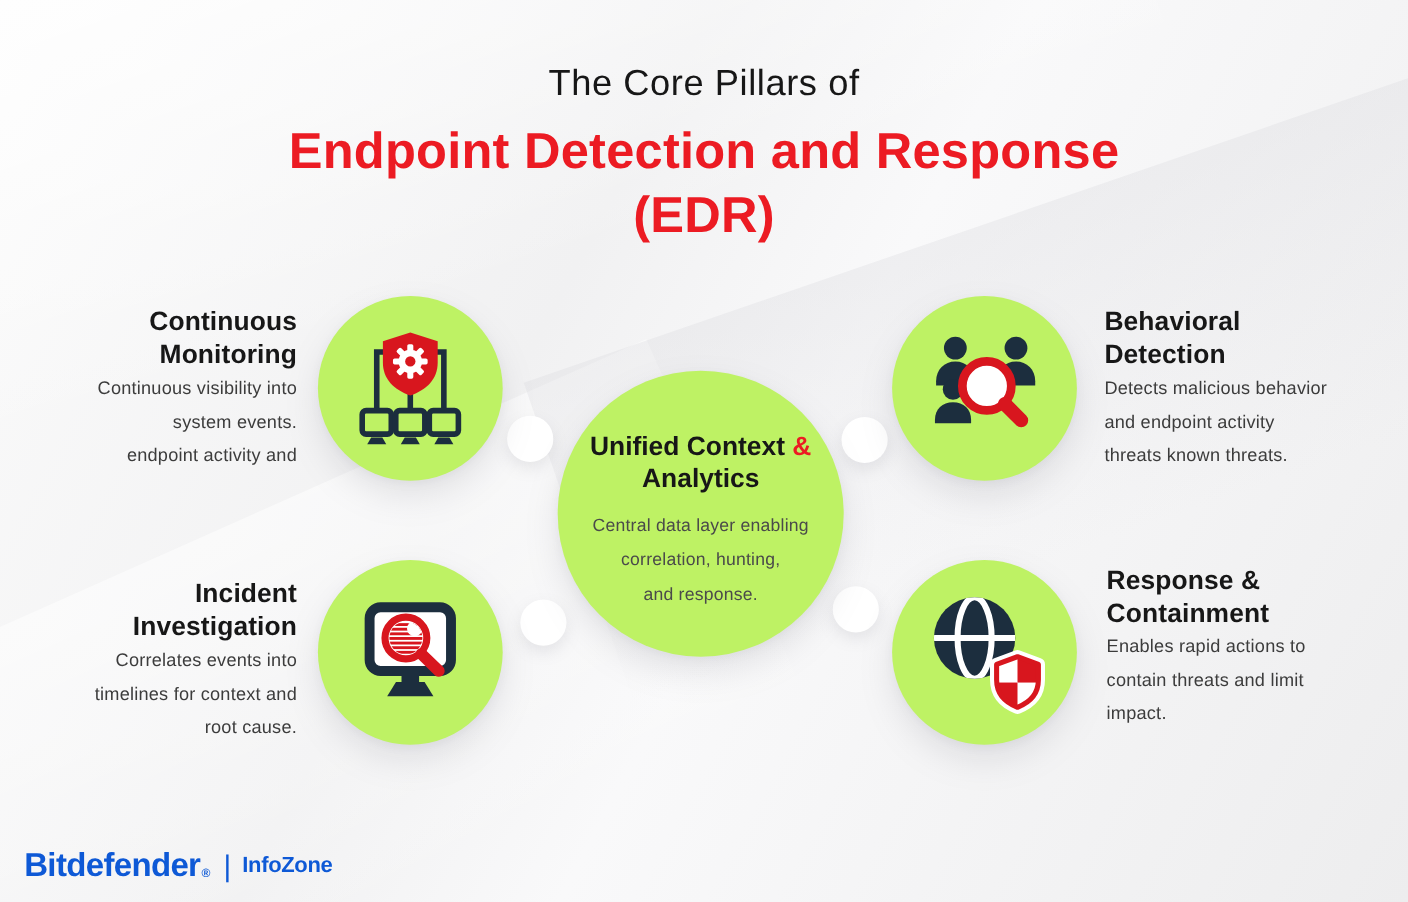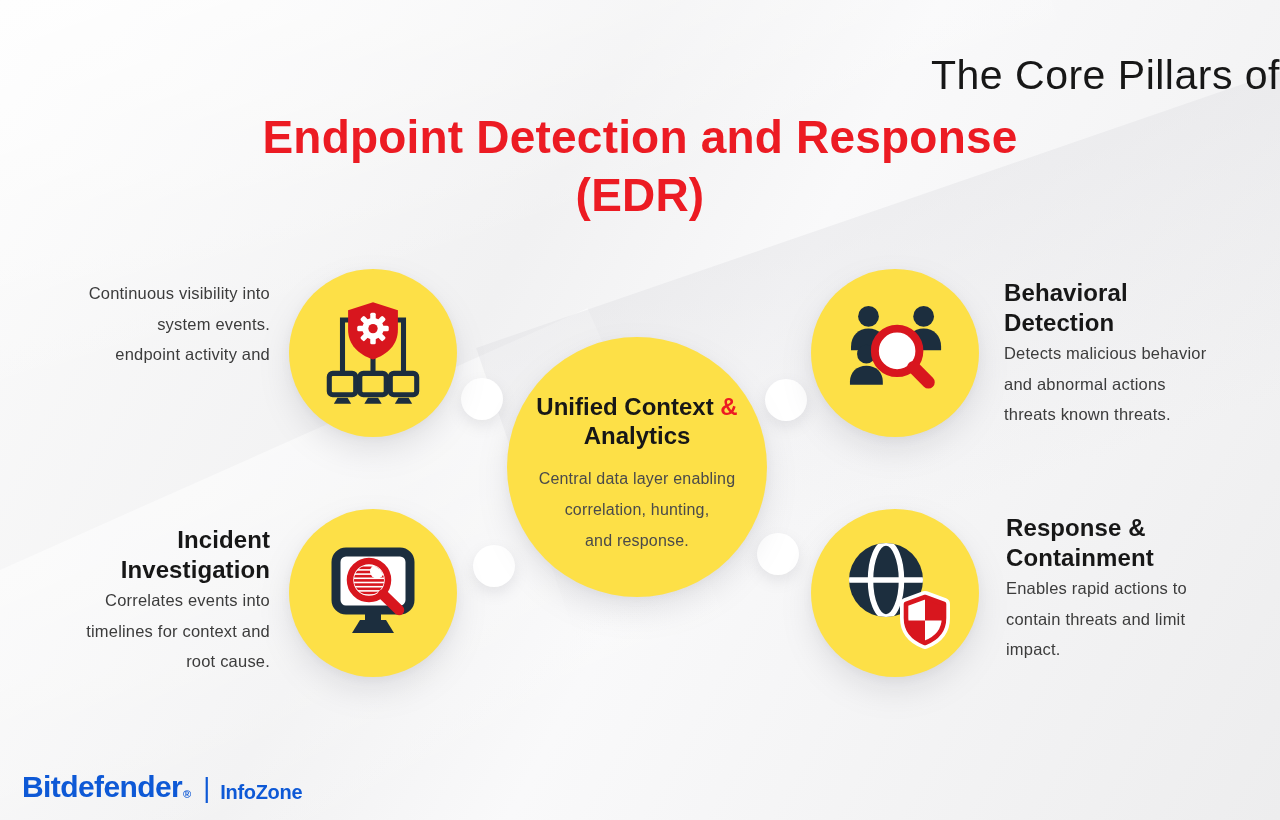--- a/index.html
+++ b/index.html
@@ -21,26 +21,26 @@
   .sheen-a { top:-140px; left:-320px; width:1400px; height:680px; transform:rotate(-19deg);
              background:linear-gradient(rgba(255,255,255,.85), rgba(255,255,255,0) 62%); }
   .sheen-b { bottom:-300px; left:-220px; width:980px; height:640px; transform:rotate(-24deg);
              background:linear-gradient(rgba(255,255,255,.55), rgba(255,255,255,0) 60%); }
   .sheen-c { top:170px; right:-260px; width:1000px; height:560px; transform:rotate(-19deg);
              background:linear-gradient(rgba(219,219,223,.35), rgba(219,219,223,0) 55%); }
   .stage { position:absolute; inset:0; z-index:1; }
 
   
   .title-block { position:absolute; top:50px; left:0; width:100%; text-align:center; }
-  .title-line1 { font-size:41px; line-height:50px; font-weight:400; letter-spacing:.5px; color:var(--text_dark, #171717);text-align:right; }
+  .title-line1 { font-size:33px; line-height:50px; font-weight:400; letter-spacing:.5px; color:var(--text_dark, #171717); }
   .title-line2, .title-line3 { font-size:46px; line-height:58px; font-weight:bold; letter-spacing:.2px; color:var(--title_red, #EC1B23); }
   .title-line2 { margin-top:8px; }
 
   
-  .circle { position:absolute; background:#fde047; border-radius:50%;
+  .circle { position:absolute; background:#bef264; border-radius:50%;
             box-shadow:0 14px 30px rgba(125,125,138,.18), 0 3px 8px rgba(125,125,138,.08);
             display:flex; align-items:center; justify-content:center; }
   .c-cm     { left:289px; top:269px; width:168px; height:168px; }
   .c-ii     { left:289px; top:509px; width:168px; height:168px; }
   .c-bd     { left:811px; top:269px; width:168px; height:168px; }
   .c-rc     { left:811px; top:509px; width:168px; height:168px; }
   .c-center { left:507px; top:337px; width:260px; height:260px;
               flex-direction:column; text-align:center; padding:14px 18px 0 18px; }
 
   .dot { position:absolute; width:42px; height:42px; border-radius:50%; background:#fff;
@@ -67,21 +67,21 @@
   
   .i-navy { fill:var(--icon_navy, #1C2E3E); }
   .i-red  { fill:var(--icon_red,  #D8161E); }
   .i-white{ fill:#ffffff; }
   .s-navy { stroke:var(--icon_navy, #1C2E3E); fill:none; }
   .s-red  { stroke:var(--icon_red,  #D8161E); fill:none; }
   .s-white{ stroke:#ffffff; fill:none; }
   .ring-white { fill:#ffffff; stroke:var(--icon_red, #D8161E); }
 
   
-  .footer { position:absolute; left:22px; top:770px; display:flex; align-items:flex-end;
+  .footer { position:absolute; left:22px; top:770px; display:flex; align-items:center;
             color:var(--brand_blue, #0E59D6); font-weight:bold; }
   .brand   { font-size:30px; letter-spacing:-.6px; }
   .reg     { font-size:11px; margin-left:1px; align-self:flex-end; padding-bottom:4px; }
   .sep     { font-size:27px; margin:0 10px 0 12px; font-weight:400; }
   .product { font-size:20px; letter-spacing:-.3px; }
 </style>
 </head>
 <body style="--title_red: #EC1B23; --icon_red: #D8161E; --icon_navy: #1C2E3E; --brand_blue: #0E59D6; --text_dark: #171717; --text_body: #3C3C3C;">
 
 <div class="sheen sheen-a"></div>
@@ -95,20 +95,24 @@
     <div class="title-line2">Endpoint Detection and Response</div>
     <div class="title-line3">(EDR)</div>
   </div>
 
   <div class="dot dot-tl"></div>
   <div class="dot dot-tr"></div>
   <div class="dot dot-bl"></div>
   <div class="dot dot-br"></div>
 
   <div class="pillar-text pt-cm">
+    <div class="pillar-heading">
+      <div>Continuous</div>
+      <div>Monitoring</div>
+    </div>
     <div class="pillar-body">
       <div>Continuous visibility into</div>
       <div>system events.</div>
       <div>endpoint activity and</div>
     </div>
   </div>
   <div class="circle c-cm">
     <svg width="122" height="116" viewBox="0 0 120 114">
       <path class="s-navy" stroke-width="5" d="M42 24.5 H30 V77"></path>
       <path class="s-navy" stroke-width="5" d="M78 24.5 H90 V77"></path>
@@ -184,21 +188,21 @@
     </div>
   </div>
 
   <div class="pillar-text pt-bd">
     <div class="pillar-heading">
       <div>Behavioral</div>
       <div>Detection</div>
     </div>
     <div class="pillar-body">
       <div>Detects malicious behavior</div>
-      <div>and abnormal actions</div>
+      <div>and endpoint activity</div>
       <div>threats known threats.</div>
     </div>
   </div>
   <div class="circle c-bd">
     <svg width="106" height="106" viewBox="0 0 100 100">
       <g class="i-navy">
         <circle cx="25" cy="15.5" r="9.8"></circle>
         <path d="M8.5 47.5 L8.5 44 C8.5 33.8 15.6 27 25 27 C34.4 27 41.5 33.8 41.5 44 L41.5 47.5 Z"></path>
         <circle cx="77" cy="15.5" r="9.8"></circle>
         <path d="M60.5 47.5 L60.5 44 C60.5 33.8 67.6 27 77 27 C86.4 27 93.5 33.8 93.5 44 L93.5 47.5 Z"></path>

